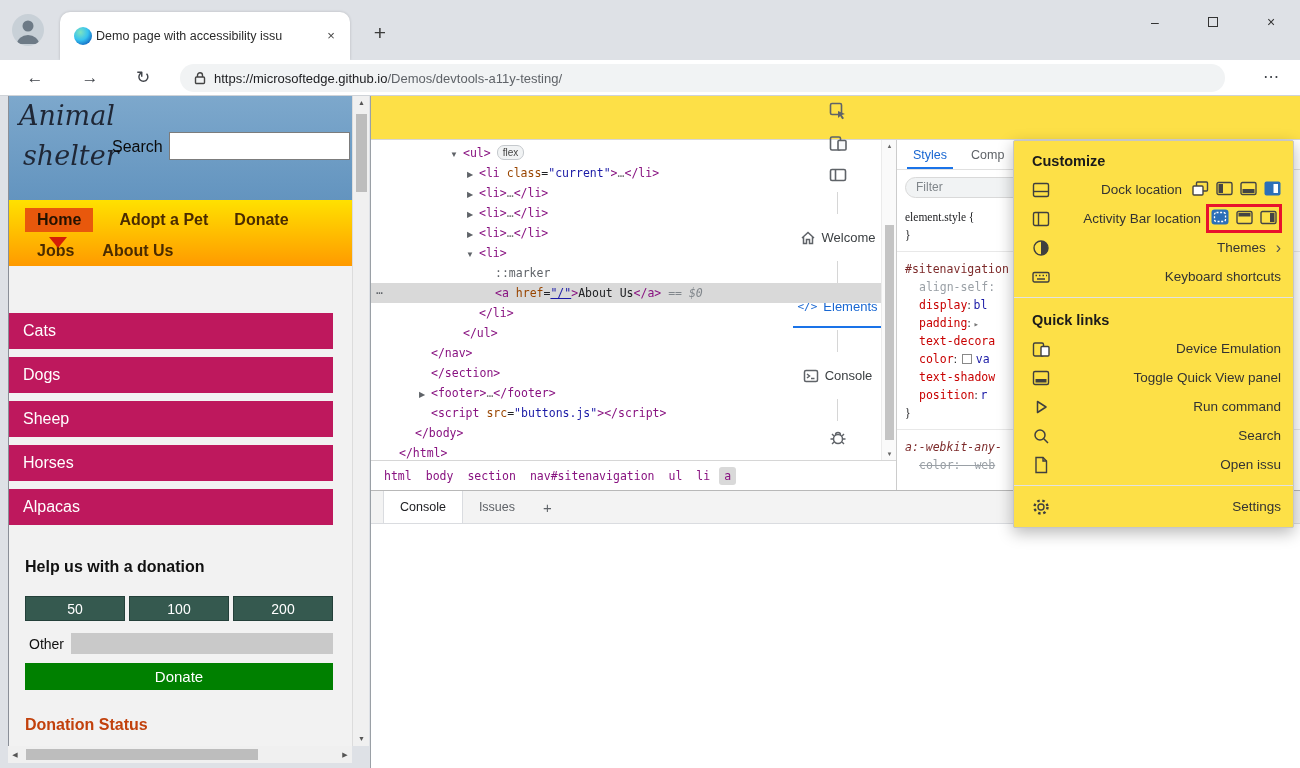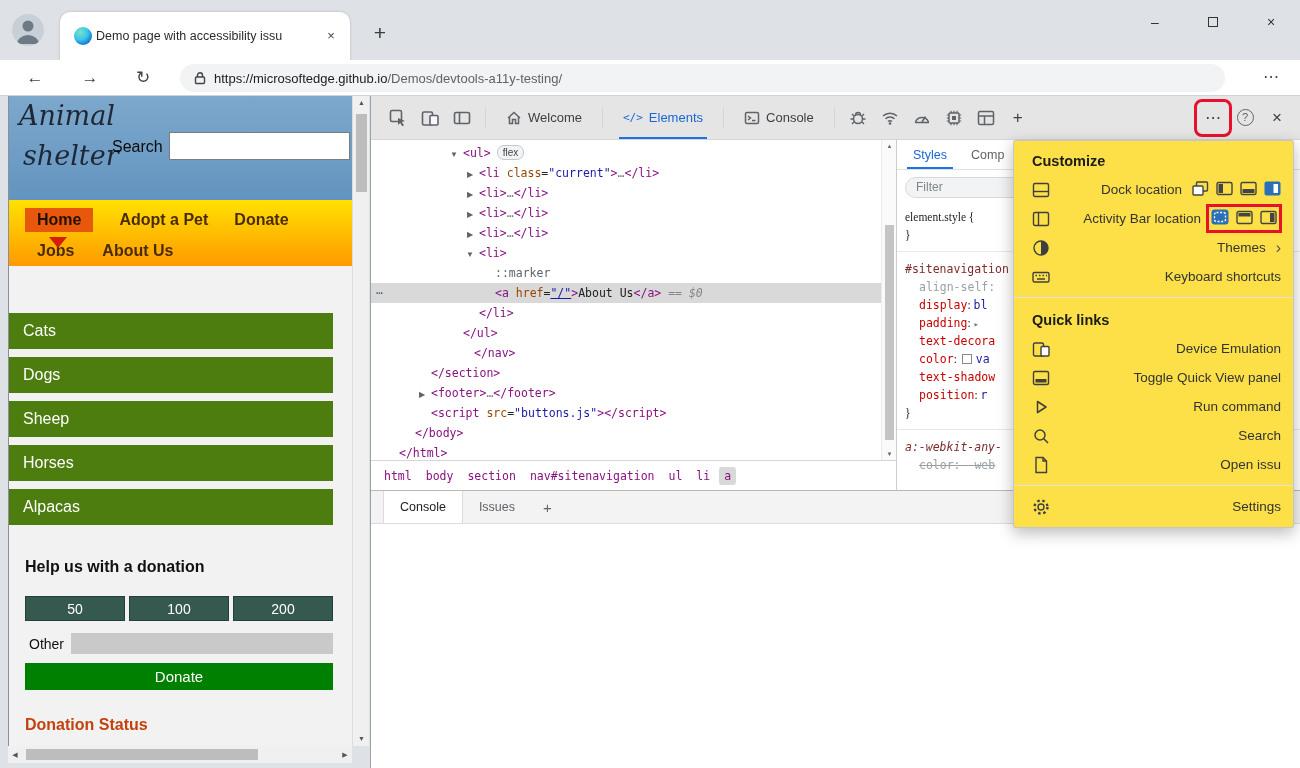--- a/index.html
+++ b/index.html
@@ -33,21 +33,21 @@
   .site-title.t2{left:14px;top:44px;}
   .search-label{position:absolute;left:103px;top:42px;font-size:16px;color:#0a0a0a;}
   .search-input{position:absolute;left:160px;top:36px;width:181px;height:28px;background:#fff;border:1px solid #7c7c7c;}
   .site-nav{position:absolute;left:0;top:104px;width:100%;height:66px;background:linear-gradient(#ffe100,#ff9a00);font-weight:bold;}
   #nav-row1{position:absolute;left:16px;top:8px;display:flex;gap:26px;align-items:center;}
   #nav-row2{position:absolute;left:28px;top:42px;display:flex;gap:28px;}
   .nav-link{font-size:16px;color:#4a2b00;}
   .nav-home{background:#e8580c;color:#241200;padding:3px 12px;}
   .nav-home-notch{position:absolute;left:40px;top:37px;width:0;height:0;border-left:9px solid transparent;border-right:9px solid transparent;border-top:11px solid #d41f06;}
   .animal-list{position:absolute;left:0;top:217px;width:324px;}
-  .animal-btn{height:36px;margin-bottom:8px;background:#4d7c0f;color:#fff;font-size:16px;line-height:36px;padding-left:14px;}
+  .animal-btn{height:36px;margin-bottom:8px;background:#be185d;color:#fff;font-size:16px;line-height:36px;padding-left:14px;}
   .don-heading{position:absolute;left:16px;top:462px;font-size:16px;font-weight:bold;color:#111;}
   #amount-row{position:absolute;left:16px;top:500px;display:flex;gap:4px;}
   .amount-btn{width:100px;height:25px;background:#35594f;color:#fff;font-size:14px;text-align:center;line-height:25px;border:1px solid #24403a;}
   .other-label{position:absolute;left:20px;top:540px;font-size:14px;color:#111;}
   .other-input{position:absolute;left:62px;top:537px;width:262px;height:21px;background:#c9c9c9;}
   .donate-btn{position:absolute;left:16px;top:567px;width:308px;height:27px;background:#008000;color:#fff;font-size:15px;text-align:center;line-height:27px;}
   .status-heading{position:absolute;left:16px;top:620px;font-size:16px;font-weight:bold;color:#c2410c;}
 
   
   .vscroll{position:absolute;left:352px;top:96px;width:17px;height:650px;background:#f0f0f0;border-left:1px solid #dcdcdc;}
@@ -55,21 +55,21 @@
   .hscroll{position:absolute;left:8px;top:746px;width:344px;height:17px;background:#f0f0f0;}
   .hthumb{position:absolute;left:18px;top:3px;width:232px;height:11px;background:#bdbdbd;}
   .scroll-arrow{position:absolute;font-size:7px;color:#555;text-align:center;}
   .sa-up{left:0;top:0;width:17px;height:14px;line-height:14px;}
   .sa-down{left:0;bottom:0;width:17px;height:14px;line-height:14px;}
   .sa-left{left:0;top:0;width:14px;height:17px;line-height:17px;}
   .sa-right{right:0;top:0;width:14px;height:17px;line-height:17px;}
 
   
   .devtools{position:absolute;left:370px;top:96px;width:930px;height:672px;background:#fff;border-left:1px solid #9aa0a6;}
-  .dt-toolbar{position:absolute;left:0;top:0;width:100%;height:44px;background:#e5e5e5;border-bottom:1px solid #d6d6d6;display:flex;align-items:center;padding:0 8px 0 12px;gap:2px;}
+  .dt-toolbar{position:absolute;left:0;top:0;width:100%;height:44px;background:#fde047;border-bottom:1px solid #d6d6d6;display:flex;align-items:center;padding:0 8px 0 12px;gap:2px;flex-direction:column;}
   .dt-iconbtn{width:30px;height:30px;display:flex;align-items:center;justify-content:center;border-radius:4px;color:#3c4043;flex:0 0 auto;}
   .dt-sep{width:1px;height:22px;background:#d6d6d6;margin:0 6px;flex:0 0 auto;}
   .dt-tab{height:100%;display:flex;align-items:center;gap:6px;padding:0 12px;font-size:13px;color:#3c4043;position:relative;flex:0 0 auto;}
   .dt-tab.active{color:#1967d2;}
   .dt-tab.active::after{content:"";position:absolute;left:8px;right:8px;bottom:0;height:2.5px;background:#1a73e8;}
   .elements-icon{font-family:"DejaVu Sans Mono",monospace;font-size:11px;color:#5f6368;}
   .dt-tab.active .elements-icon{color:#1967d2;}
   .dt-spacer{flex:1;}
   .dt-more{outline:3px solid #e8112d;outline-offset:1px;font-size:16px;}
   .help-circle{width:17px;height:17px;border:1.5px solid #5f6368;border-radius:50%;font-size:11px;line-height:14px;text-align:center;color:#5f6368;display:inline-block;}
@@ -314,21 +314,21 @@
           <div class="trow" style="padding-left: 92px;"><span class="tree-arrow">▼</span><span class="tk-t">&lt;ul&gt;</span><span class="badge">flex</span></div>
           <div class="trow" style="padding-left: 108px;"><span class="tree-arrow">▶</span><span class="tk-t">&lt;li</span><span class="tk-a"> class</span><span class="tk-x">=</span><span class="tk-v">"current"</span><span class="tk-t">&gt;</span><span class="tk-d">…</span><span class="tk-t">&lt;/li&gt;</span></div>
           <div class="trow" style="padding-left: 108px;"><span class="tree-arrow">▶</span><span class="tk-t">&lt;li&gt;</span><span class="tk-d">…</span><span class="tk-t">&lt;/li&gt;</span></div>
           <div class="trow" style="padding-left: 108px;"><span class="tree-arrow">▶</span><span class="tk-t">&lt;li&gt;</span><span class="tk-d">…</span><span class="tk-t">&lt;/li&gt;</span></div>
           <div class="trow" style="padding-left: 108px;"><span class="tree-arrow">▶</span><span class="tk-t">&lt;li&gt;</span><span class="tk-d">…</span><span class="tk-t">&lt;/li&gt;</span></div>
           <div class="trow" style="padding-left: 108px;"><span class="tree-arrow">▼</span><span class="tk-t">&lt;li&gt;</span></div>
           <div class="trow" style="padding-left: 124px;"><span class="tk-m">::marker</span></div>
           <div class="trow sel" style="padding-left: 124px;"><span class="row-dots">⋯</span><span class="tk-t">&lt;a</span><span class="tk-a"> href</span><span class="tk-x">=</span><span class="tk-u">"/"</span><span class="tk-t">&gt;</span><span class="tk-x">About Us</span><span class="tk-t">&lt;/a&gt;</span><span class="tk-g"> == $0</span></div>
           <div class="trow" style="padding-left: 108px;"><span class="tk-t">&lt;/li&gt;</span></div>
           <div class="trow" style="padding-left: 92px;"><span class="tk-t">&lt;/ul&gt;</span></div>
-          <div class="trow" style="padding-left: 86px; margin-left: 17px;"><span class="tk-t">&lt;/nav&gt;</span></div>
+          <div class="trow" style="padding-left: 60px;"><span class="tk-t">&lt;/nav&gt;</span></div>
           <div class="trow" style="padding-left: 60px;"><span class="tk-t">&lt;/section&gt;</span></div>
           <div class="trow" style="padding-left: 60px;"><span class="tree-arrow">▶</span><span class="tk-t">&lt;footer&gt;</span><span class="tk-d">…</span><span class="tk-t">&lt;/footer&gt;</span></div>
           <div class="trow" style="padding-left: 60px;"><span class="tk-t">&lt;script</span><span class="tk-a"> src</span><span class="tk-x">=</span><span class="tk-v">"buttons.js"</span><span class="tk-t">&gt;&lt;/script&gt;</span></div>
           <div class="trow" style="padding-left: 44px;"><span class="tk-t">&lt;/body&gt;</span></div>
           <div class="trow" style="padding-left: 28px;"><span class="tk-t">&lt;/html&gt;</span></div>
         </div>
       <div class="el-scrollbar">
         <span class="el-sa" style="top:0">▲</span>
         <div class="el-thumb"></div>
         <span class="el-sa" style="bottom:0">▼</span>

